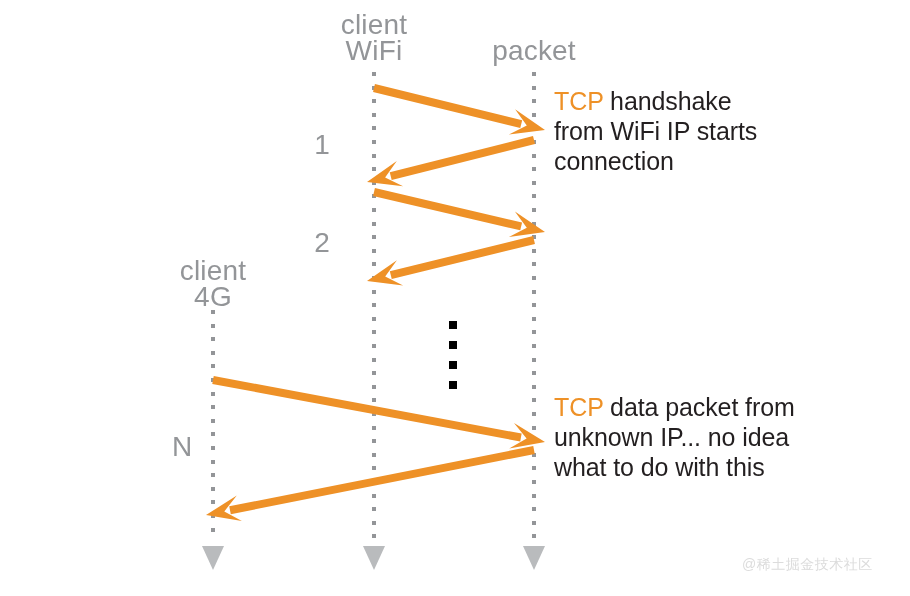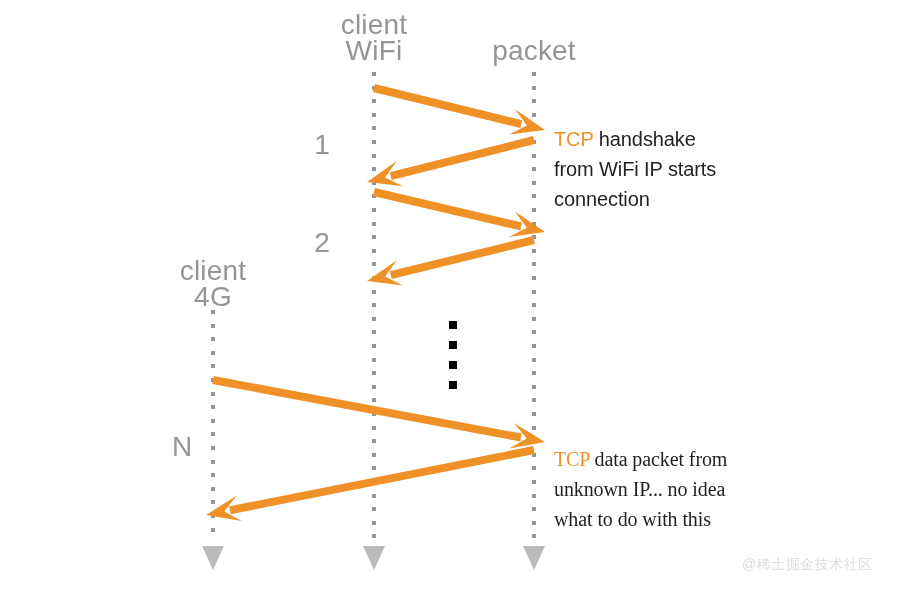--- a/index.html
+++ b/index.html
@@ -36,26 +36,25 @@
     position: absolute;
     font-family: "Liberation Sans", sans-serif;
     font-size: 28px;
     color: #939598;
     line-height: 30px;
     text-align: center;
   }
   .note {
     position: absolute;
     font-family: "Liberation Sans", sans-serif;
-    font-size: 20px;
+    font-size: 25px;
     line-height: 30px;
     color: #231f20;
     white-space: pre-line;
     letter-spacing: -0.1px;
-    margin-top: 38px;
   }
   .note .tcp {
     color: #ee9127;
   }
   .watermark {
     position: absolute;
     font-family: "Liberation Sans", sans-serif;
     font-size: 14px;
     color: #dcdcdc;
     letter-spacing: 0.5px;
@@ -207,19 +206,19 @@
 WiFi</div>
   <div class="lane-label" id="lane-label-2" style="left: 454px; top: 38px; width: 160px;">packet</div>
 
   <div class="step-label" id="step-label-0" style="left: 297px; top: 130px; width: 50px;">1</div>
   <div class="step-label" id="step-label-1" style="left: 297px; top: 228px; width: 50px;">2</div>
   <div class="step-label" id="step-label-2" style="left: 157px; top: 432px; width: 50px;">N</div>
 
   <div class="note" id="note-0" style="left: 554px; top: 86px;"><span class="tcp">TCP</span> handshake
 from WiFi IP starts
 connection</div>
-  <div class="note" id="note-1" style="left: 554px; top: 406px; font-family: Liberation Serif, serif;"><span class="tcp">TCP</span> data packet from
+  <div class="note" id="note-1" style="left: 554px; top: 392px;"><span class="tcp">TCP</span> data packet from
 unknown IP... no idea
 what to do with this</div>
 
   <div class="watermark" style="left:742px; top:556px;">@稀土掘金技术社区</div>
 
 </div>
 
 </body></html>

